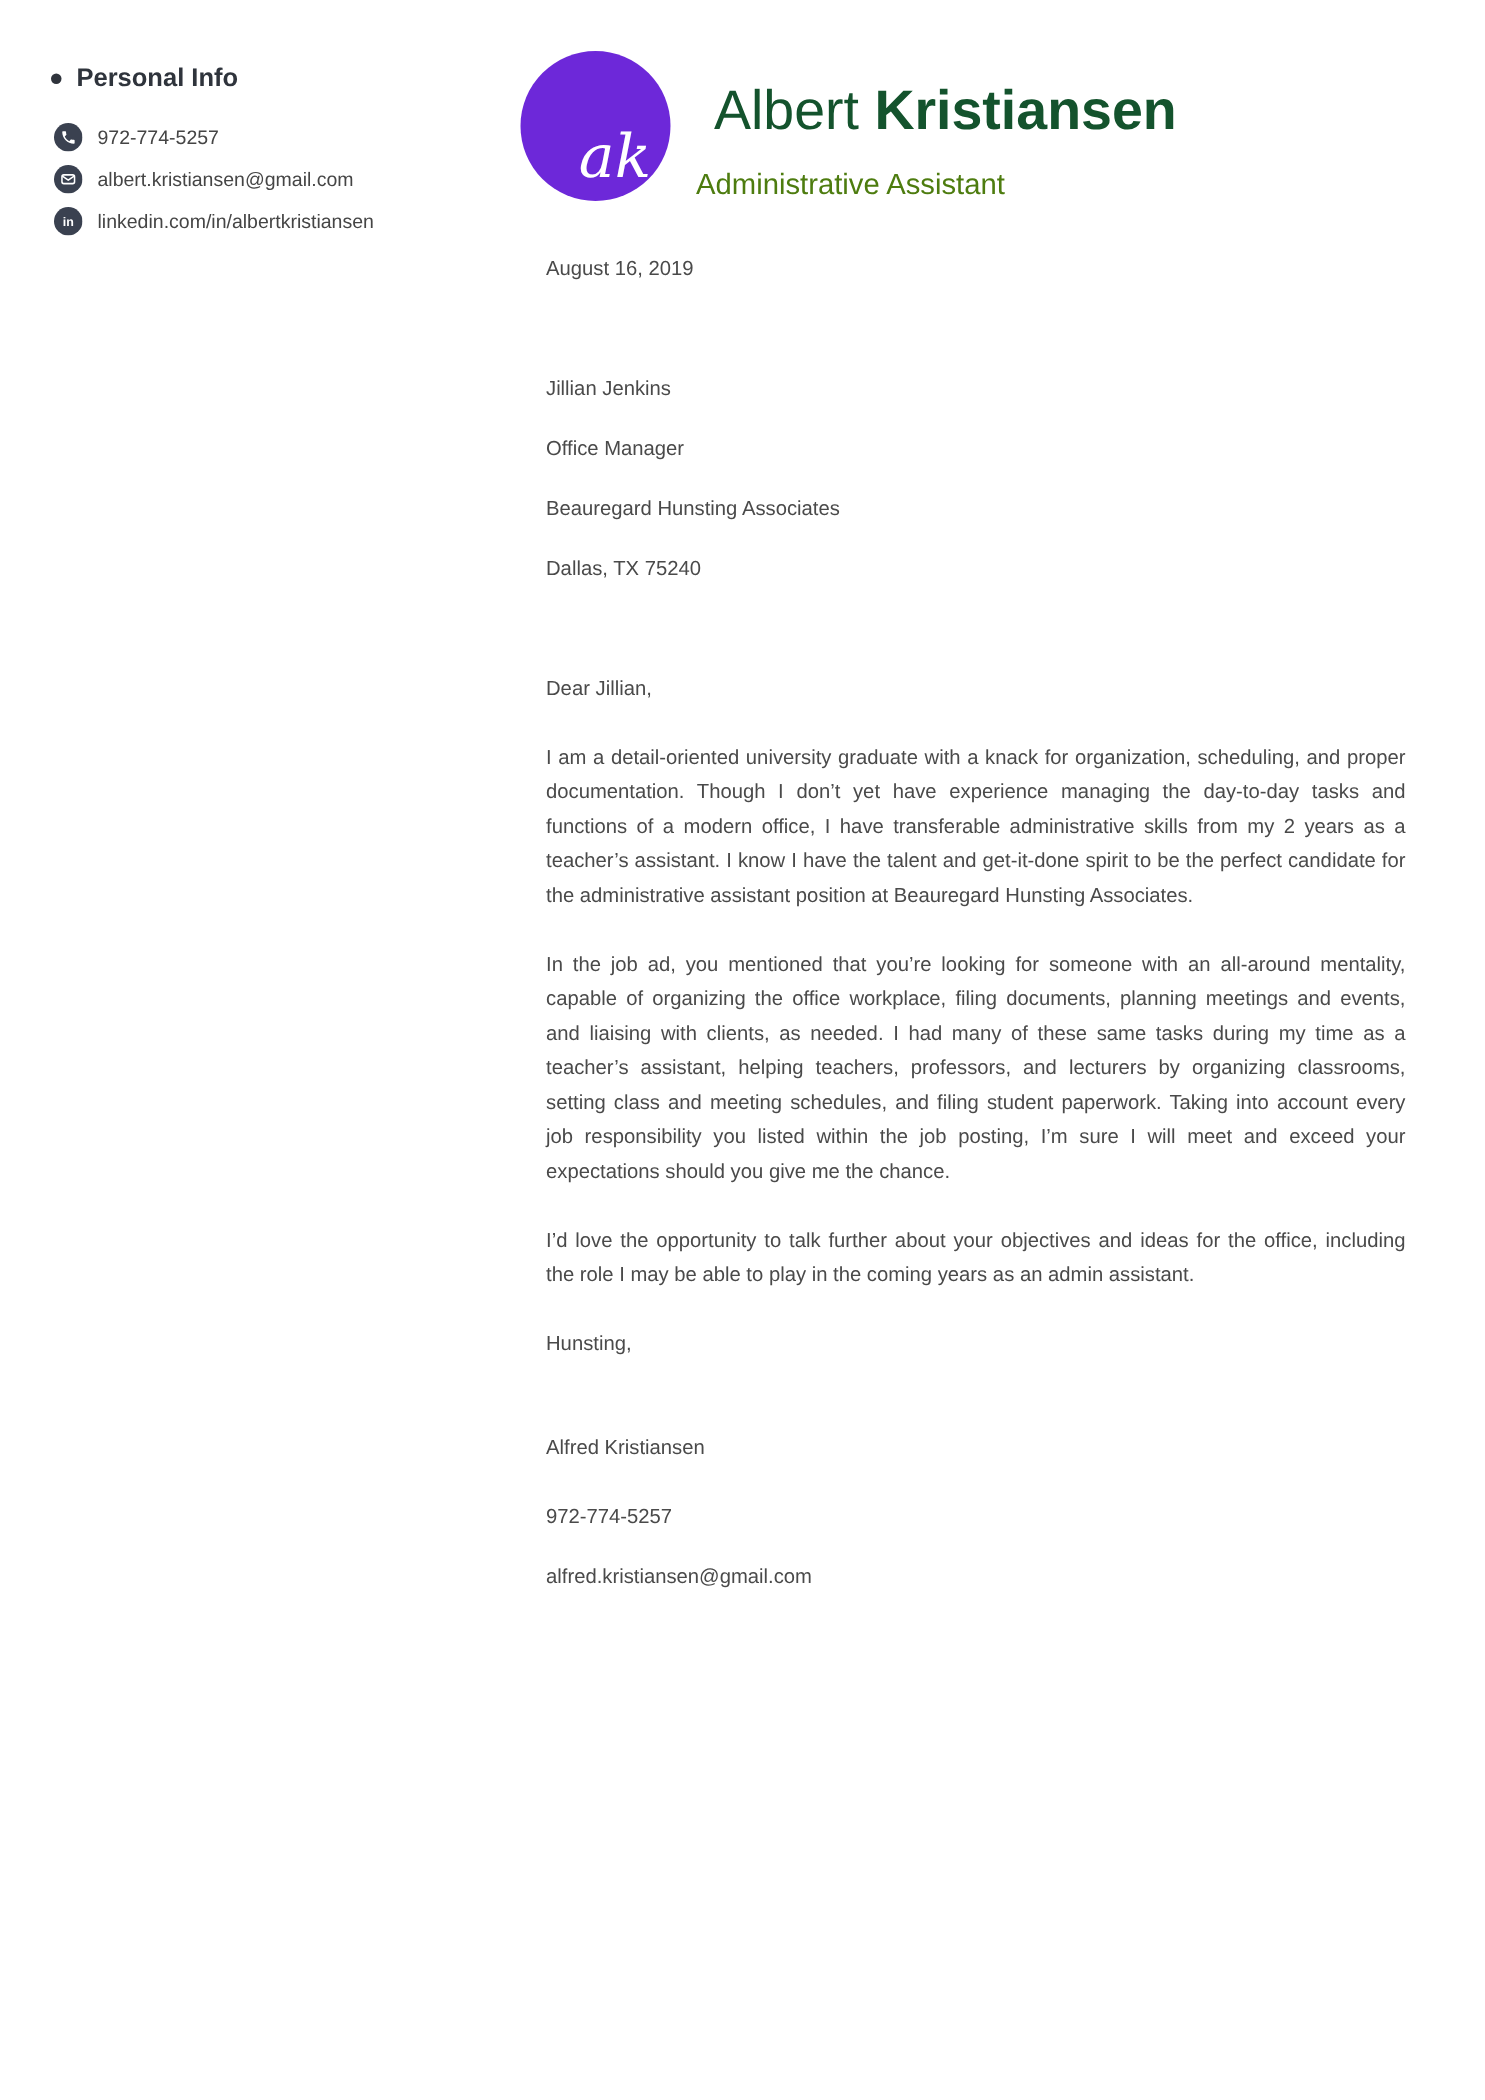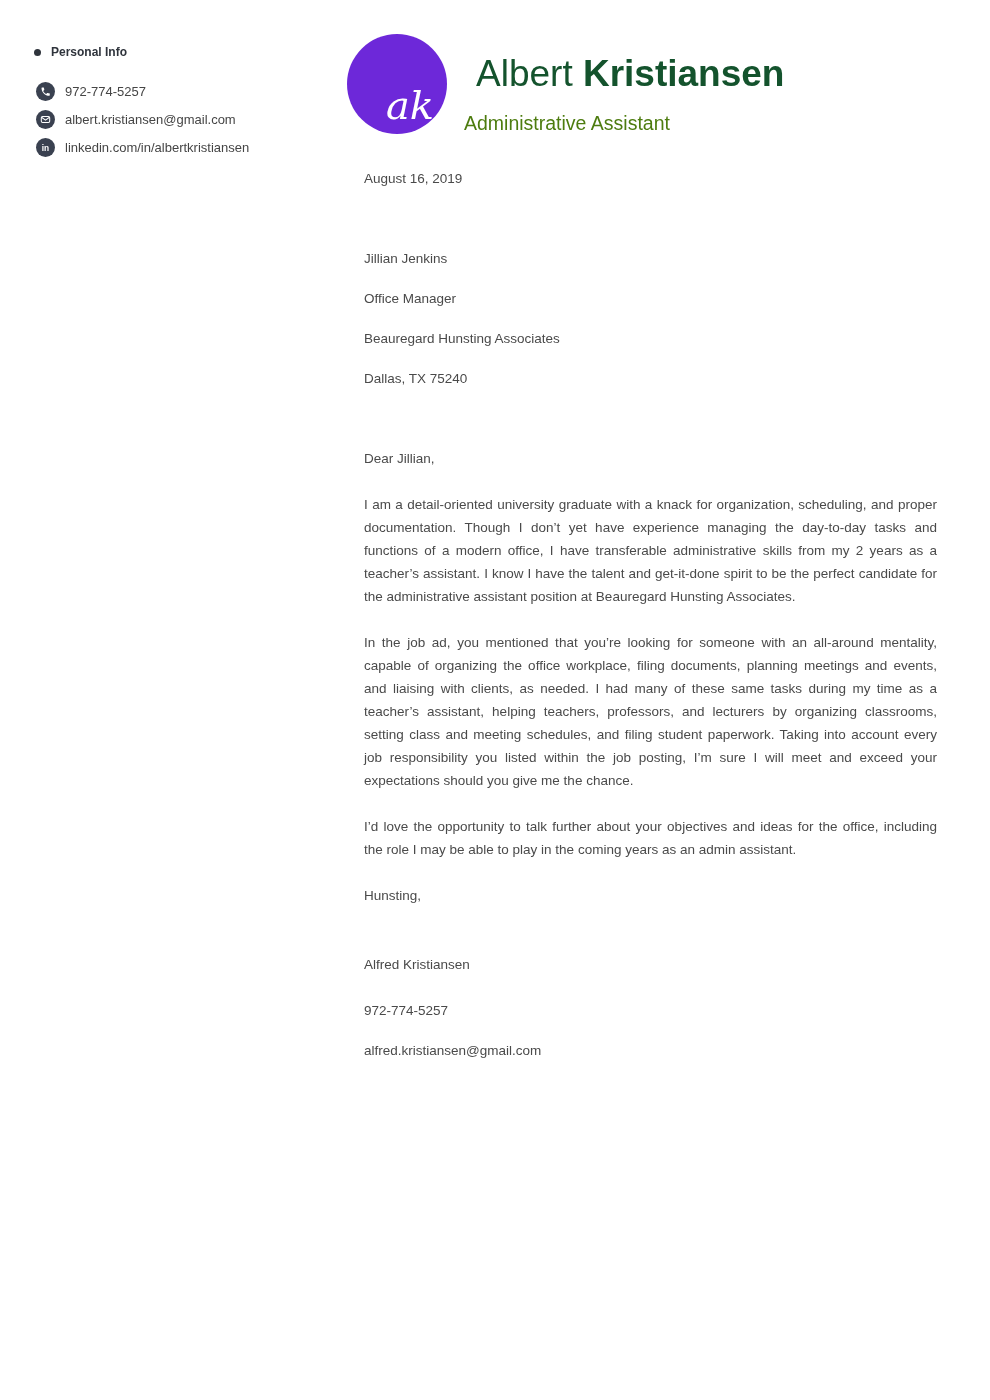--- a/index.html
+++ b/index.html
@@ -16,21 +16,21 @@
   .sidebar {
     position: absolute;
     left: 34px;
     top: 40px;
     width: 280px;
   }
   .sidebar-heading {
     display: flex;
     align-items: center;
     gap: 10px;
-    font-size: 12px;
+    font-size: 17px;
     font-weight: bold;
     color: #2f343c;
     line-height: 24px;
   }
   .bullet {
     width: 7px;
     height: 7px;
     border-radius: 50%;
     background: #2f343c;
     flex: 0 0 auto;

